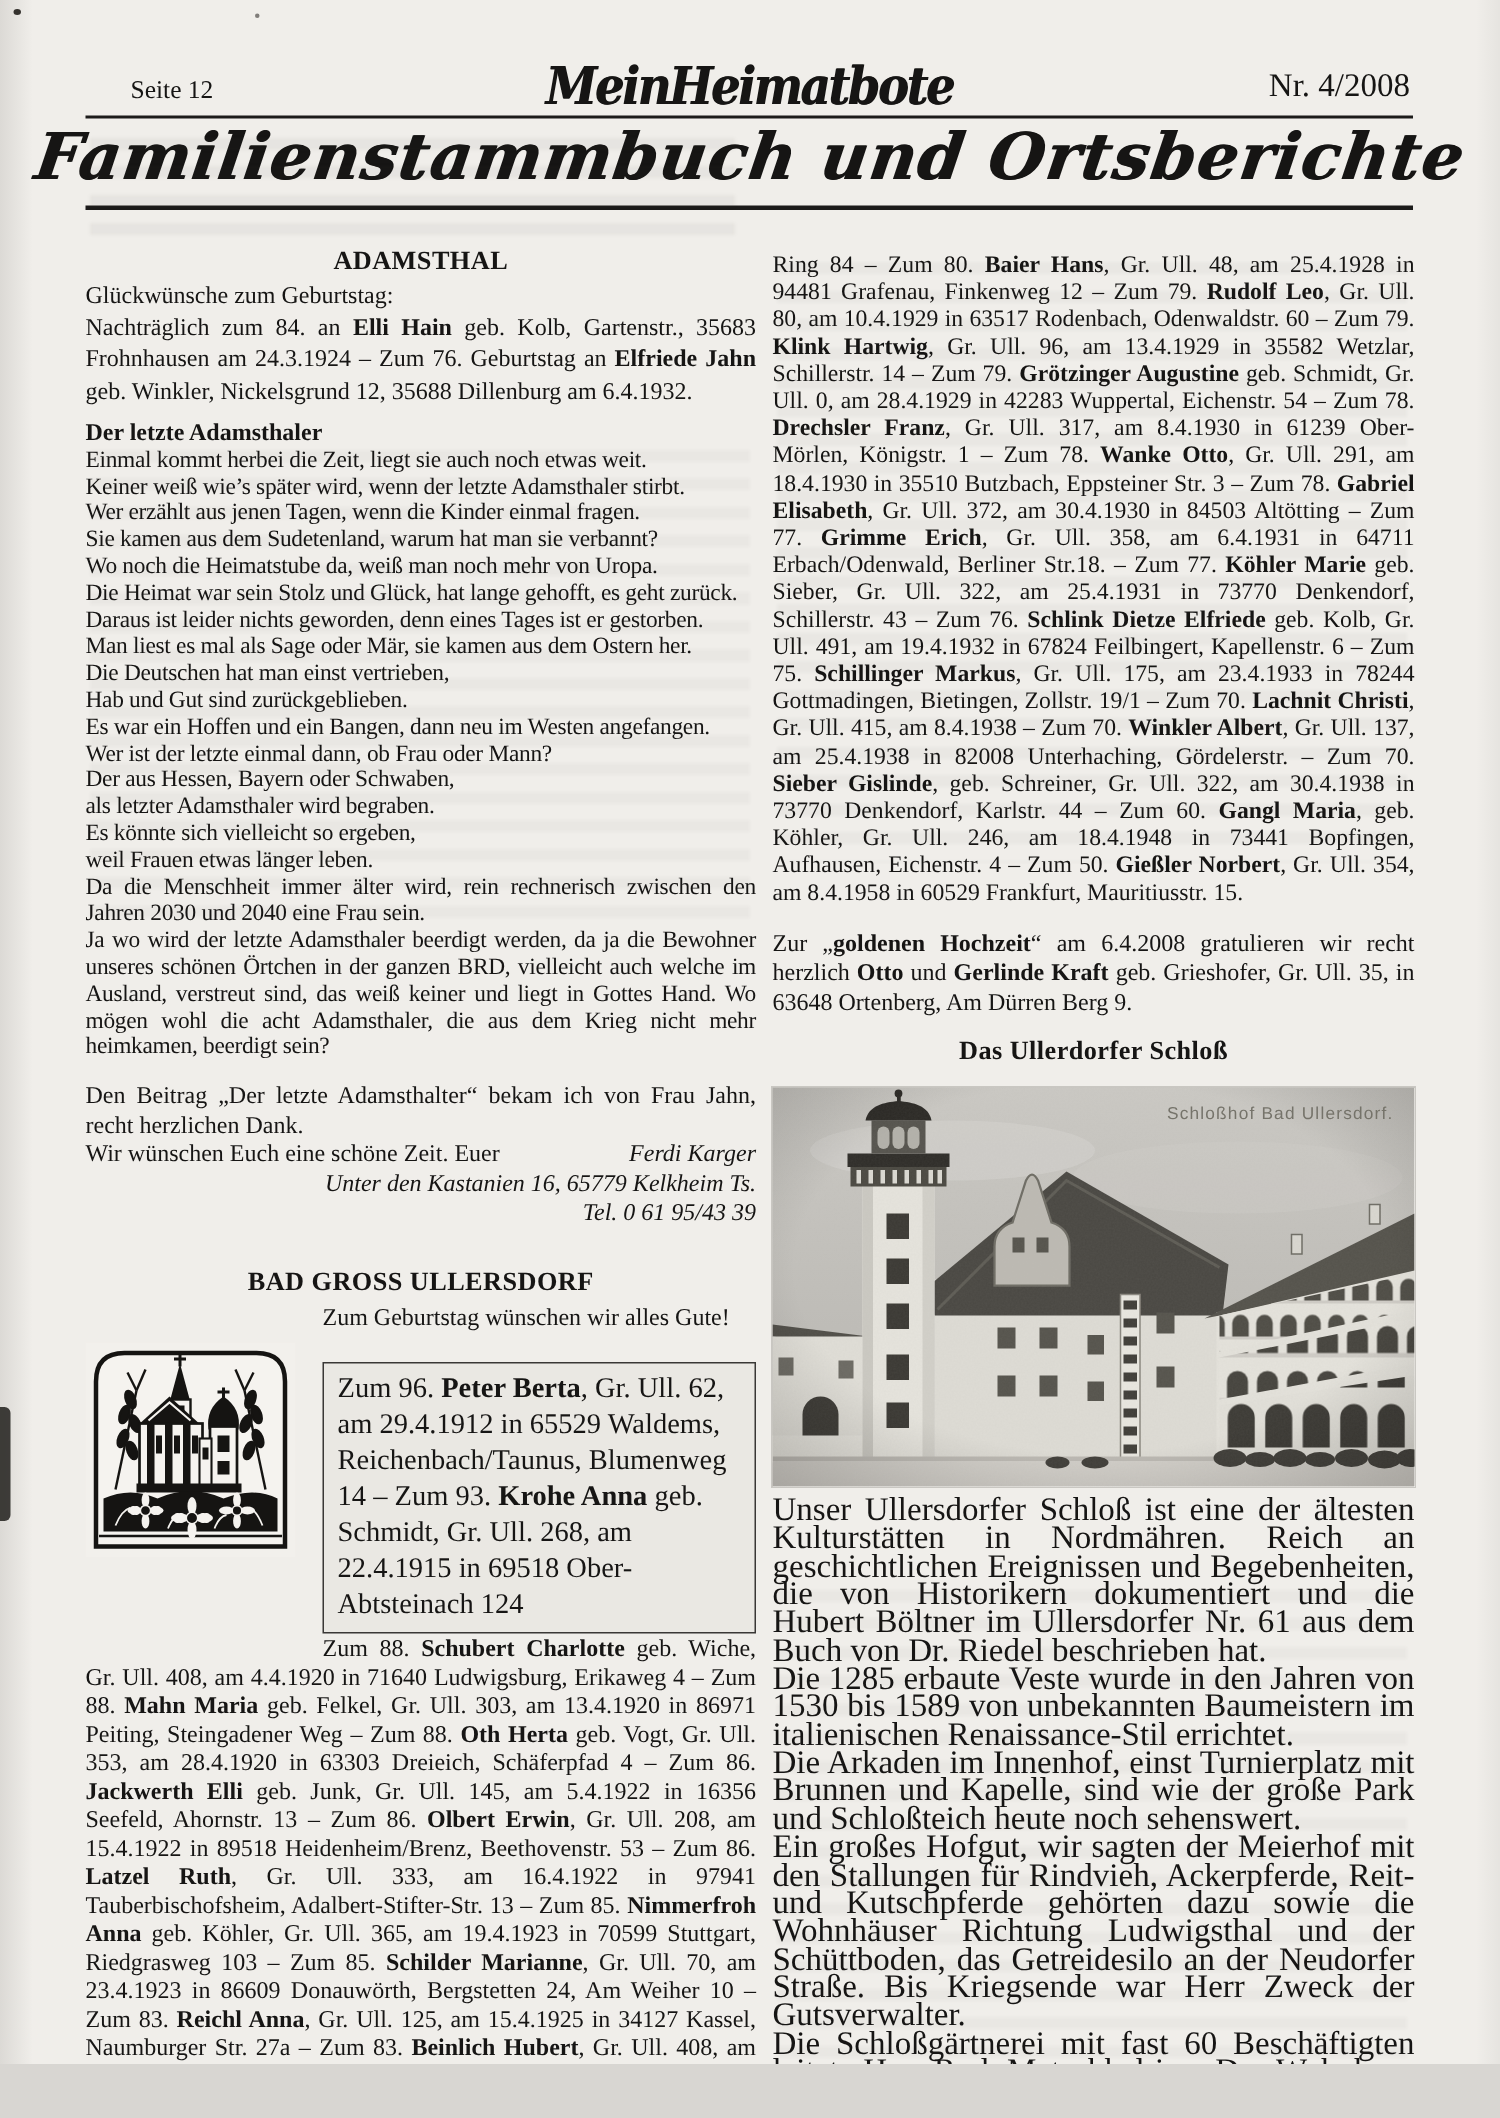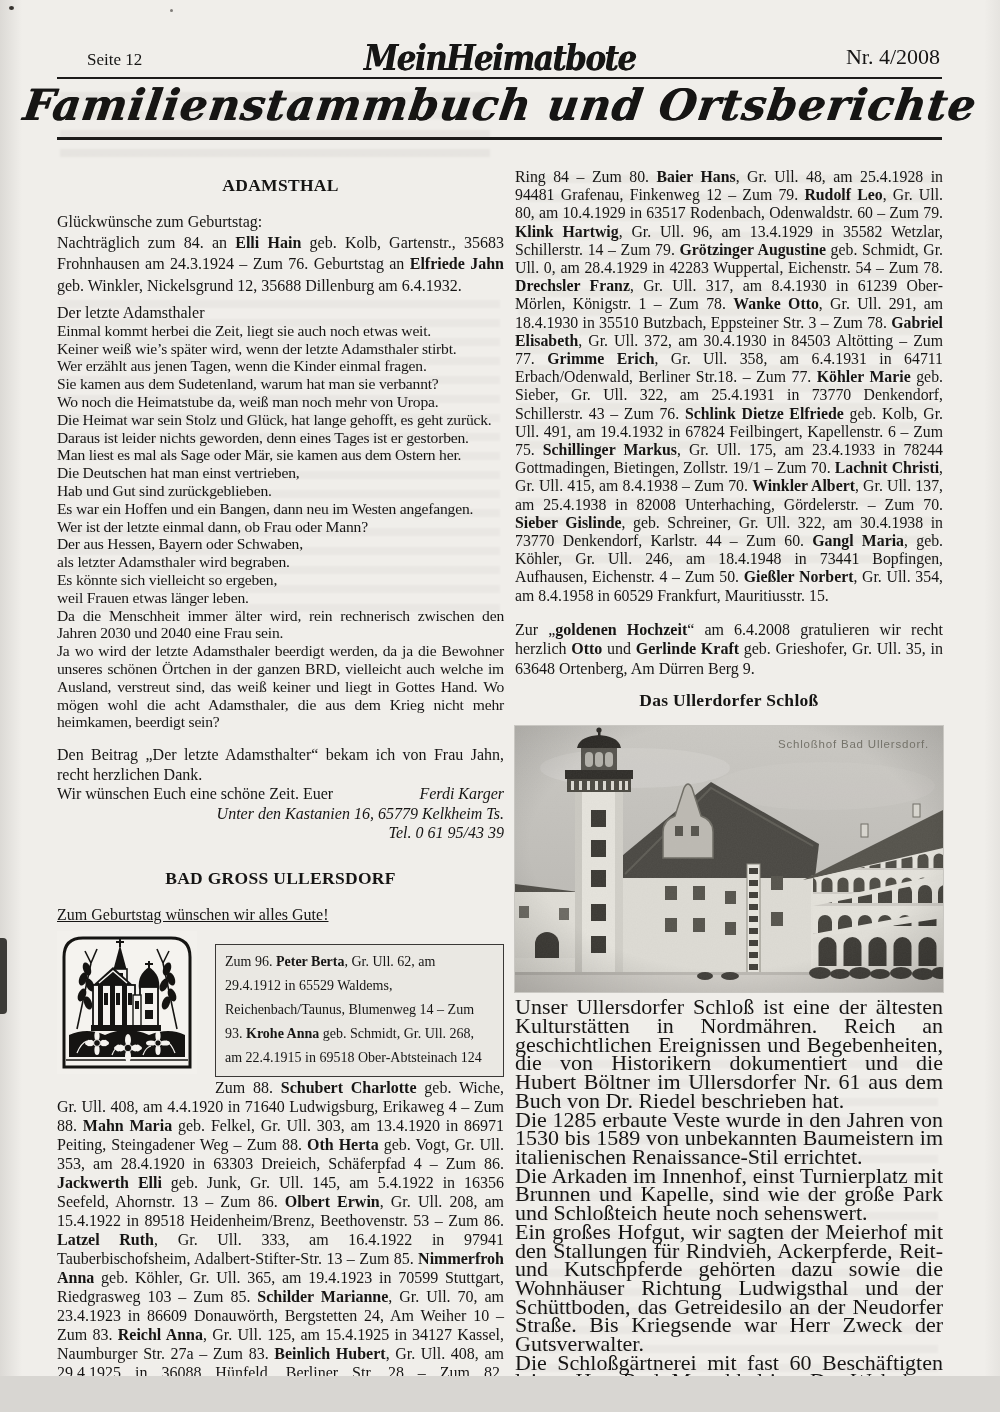--- a/index.html
+++ b/index.html
@@ -19,37 +19,37 @@
   .rule1{position:absolute;left:57px;right:58px;top:77px;height:2px;background:#1c1b1a;}
   .script-title{position:absolute;left:0;right:0;top:80px;text-align:center;
             font-family:"DejaVu Serif",serif;font-style:italic;font-weight:bold;
             font-size:43px;letter-spacing:1px;transform:skewX(-8deg);
             text-shadow:0.7px 0 #161514;}
   .rule2{position:absolute;left:57px;right:58px;top:137px;height:2.5px;background:#1c1b1a;}
   
   .col{position:absolute;top:160px;font-size:16px;line-height:19px;}
   .col-left{left:57px;width:447px;}
   .col-right{left:515px;width:428px;}
-  h2{font-size:17.5px;font-weight:bold;text-align:center;letter-spacing:.3px;margin:16px;}
+  h2{font-size:17.5px;font-weight:bold;text-align:center;letter-spacing:.3px;margin:4px;}
   p{margin:0;}
   .just{text-align:justify;}
   .intro{line-height:21.2px;}
-  .poem-h{font-weight:normal;margin-top:7px;line-height:19px;}
+  .poem-h{font-weight:bold;margin-top:7px;line-height:19px;}
   .poem{line-height:17.8px;font-size:15.6px;letter-spacing:-0.2px;}
   .poem div{text-align:justify;}
   .credit{margin-top:14px;line-height:19.5px;}
   .sigrow{display:flex;justify-content:space-between;line-height:19.5px;}
   .it{font-style:italic;}
   .rt{text-align:right;line-height:19.5px;font-style:italic;}
   .gu-head{margin-top:26px;}
-  .gu-intro{margin-top:2px;line-height:21px;text-decoration:underline;}
+  .gu-intro{margin-top:2px;margin-left:158px;line-height:21px;}
   .gu-row{display:flex;align-items:flex-start;margin-top:6px;}
   .woodcut-frame{flex:0 0 140px;}
   .bday-box{flex:1;margin-left:18px;margin-top:13px;border:1.6px solid #3a3836;
-            background:#eae8e3;padding:5px 9px 6px 9px;line-height:24px;font-size:14px;}
+            background:#eae8e3;padding:5px 9px 6px 9px;line-height:24px;font-size:19px;}
   .list-left{margin-top:1px;text-indent:158px;line-height:19px;}
   .list-right{line-height:18.2px;font-size:15.8px;margin-top:8px;}
   .golden{margin-top:15px;line-height:19.5px;}
   .schloss-h{margin-top:13px;}
   .photo-wrap{position:relative;margin-top:15px;width:428px;height:266px;box-shadow:0 0 0 1px #c9c7c2;}
   .photo-caption{position:absolute;top:9px;right:14px;font-family:"Liberation Sans",sans-serif;
                  font-size:11.5px;letter-spacing:.8px;color:#75736a;}
   .schloss-p{line-height:18.7px;font-size:22px;margin-top:0;}
   .schloss-p.first{margin-top:6px;}
   

